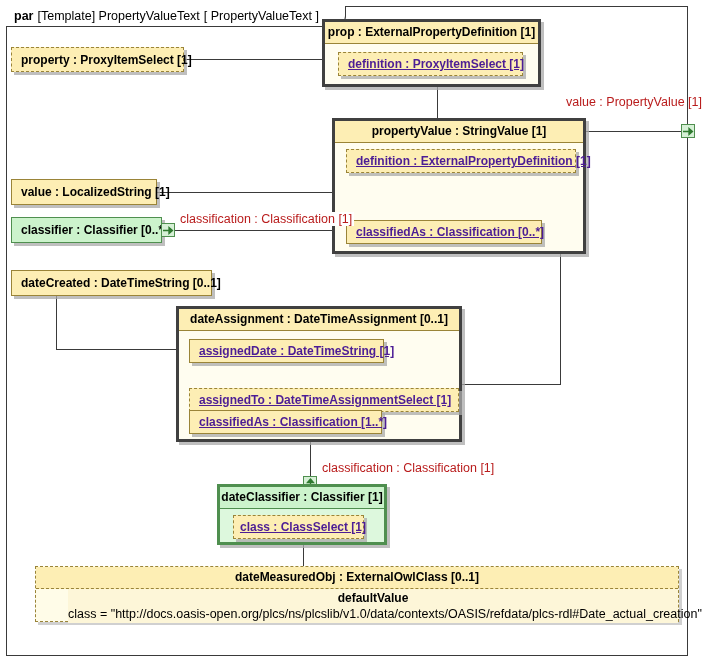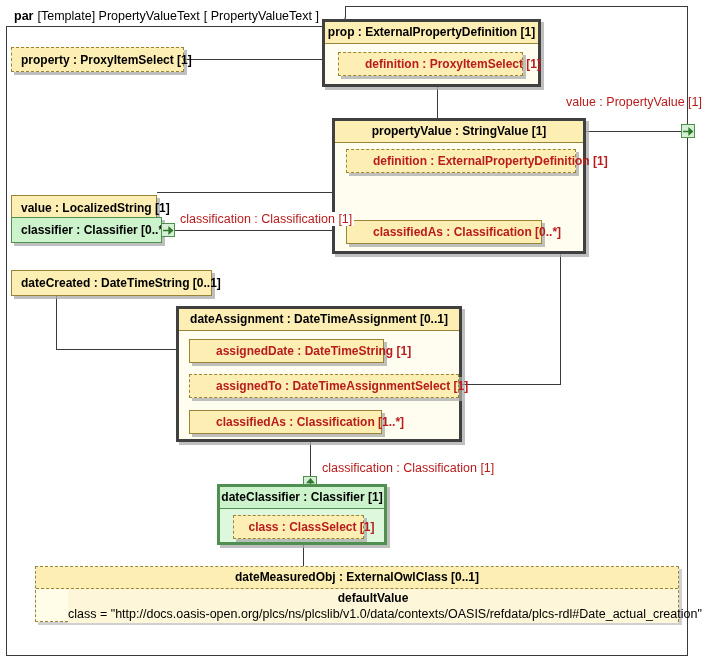--- a/index.html
+++ b/index.html
@@ -111,25 +111,26 @@
 
   
   .nested {
     position: absolute;
     box-sizing: border-box;
     background: #fdeeb4;
     border: 1px solid #9a8438;
     box-shadow: 3px 3px 0 0 rgba(170,170,170,0.75);
     display: flex;
     align-items: center;
-    padding-left: 26px;
+    padding-left: 9px;
     font-weight: bold;
     font-size: 12px;
-    color: #b91c1c;
-    white-space: nowrap;
+    color: #4c1d95;
+    white-space: nowrap;
+    text-decoration: underline;
   }
   .nested.dashed {
     border: 1px dashed #9a8438;
     background: #fdeeb4;
   }
 
   
   .box.green { background: #e8fbe8; border-color: #4f8f4f; }
   .box.green .hdr { background: #ccf3cc; border-bottom-color: #4f8f4f; }
   .box.green .body { background: #ddf8dd; }
@@ -231,21 +232,21 @@
     <div class="body">
       <div class="nested dashed" style="left:11px; top:6px; width:230px; height:24px;">
         <span>definition : ExternalPropertyDefinition [1]</span>
       </div>
       <div class="nested" style="left:11px; top:77px; width:196px; height:24px;">
         <span>classifiedAs : Classification [0..*]</span>
       </div>
     </div>
   </div>
 
-  <div class="simple" style="left:11px; top:195px; width:146px; height:26px;align-items:center;">
+  <div class="simple" style="left:11px; top:179px; width:146px; height:26px;align-items:center;">
     <span>value : LocalizedString [1]</span>
   </div>
 
   <div class="simple green" style="left:11px; top:217px; width:151px; height:26px;">
     <span>classifier : Classifier [0..*]</span>
   </div>
   <div class="port" style="left:161px; top:223px;">
     <svg width="11" height="9" viewBox="0 0 11 9" aria-hidden="true">
       <path d="M0 4.5 H7 M6 1.5 L9.5 4.5 L6 7.5 Z" stroke="#2f7a2f" stroke-width="1.3" fill="#2f7a2f"></path>
     </svg>
@@ -254,21 +255,21 @@
   <div class="simple" style="left:11px; top:270px; width:201px; height:26px;">
     <span>dateCreated : DateTimeString [0..1]</span>
   </div>
 
   <div class="box" style="left:176px; top:306px; width:286px; height:136px;">
     <div class="hdr">dateAssignment : DateTimeAssignment [0..1]</div>
     <div class="body">
       <div class="nested" style="left:10px; top:8px; width:195px; height:24px;">
         <span>assignedDate : DateTimeString [1]</span>
       </div>
-      <div class="nested dashed" style="left:10px; top:43px; width:270px; height:24px;align-items:center;">
+      <div class="nested dashed" style="left:10px; top:57px; width:270px; height:24px;align-items:center;">
         <span>assignedTo : DateTimeAssignmentSelect [1]</span>
       </div>
       <div class="nested" style="left:10px; top:79px; width:193px; height:24px;">
         <span>classifiedAs : Classification [1..*]</span>
       </div>
     </div>
   </div>
 
   <div class="port" style="left:303px; top:476px;">
     <svg width="9" height="11" viewBox="0 0 9 11" aria-hidden="true">

